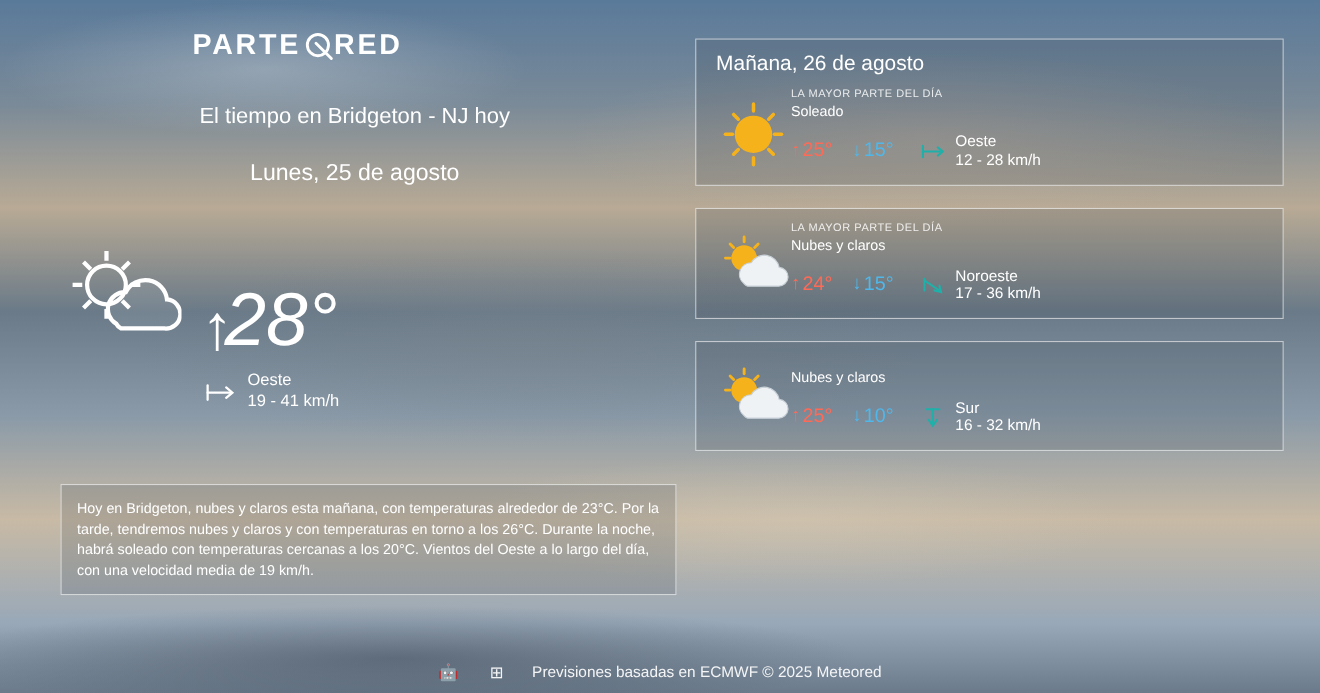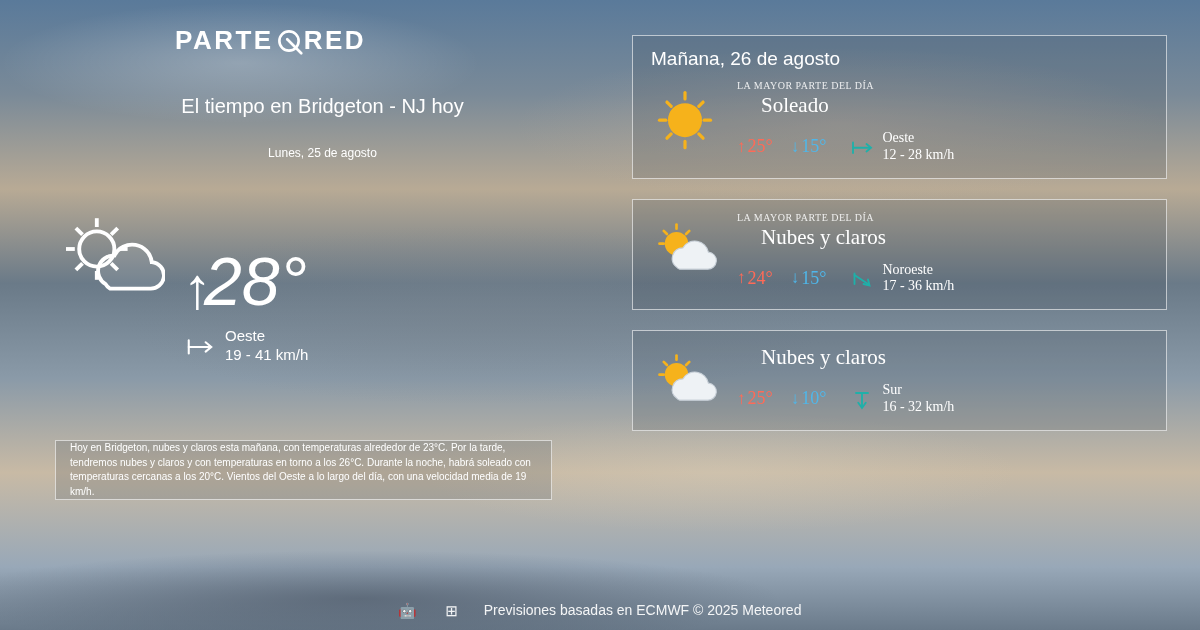--- a/index.html
+++ b/index.html
@@ -58,21 +58,21 @@
     top: 95px; left: 55px;
     width: 535px;
   }
   .title {
     text-align: center;
     font-size: 20px;
     font-weight: 400;
   }
   .date {
     text-align: center;
-    font-size: 12px;
+    font-size: 21px;
     margin-top: 28px;
     font-weight: 400;
   }
   .today-row {
     display: flex;
     align-items: flex-end;
     margin-top: 45px;
     gap: 18px;
     font-style: italic;
   }
@@ -103,25 +103,25 @@
   }
   .wind-icon {
     width: 30px; height: 30px;
     flex-shrink: 0;
   }
   .wind-text { font-size: 15px; line-height: 1.25; }
 
   .summary-box {
     position: absolute;
     top: 440px; left: 55px;
-    width: 497px;
+    width: 560px;
     border: 1px solid rgba(255,255,255,0.6);
     background: rgba(60,70,85,0.18);
-    padding: 0 14px;
-    font-size: 10px;
+    padding: 12px 14px;
+    font-size: 13px;
     line-height: 1.45;
   }
 
   
   .cards {
     position: absolute;
     top: 35px; left: 632px;
     width: 535px;
     display: flex;
     flex-direction: column;
@@ -132,39 +132,36 @@
     background: rgba(60,70,85,0.18);
     padding: 12px 18px 14px 18px;
   }
   .card-date {
     font-size: 19px;
     font-weight: 400;
     margin-bottom: 10px;
   }
   .card-body {
     display: flex;
-    align-items: flex-start;
-    gap: 18px;
-    font-family: Liberation Serif, serif;
+    align-items: flex-end;
   }
   .card-icon {
     width: 68px; height: 68px;
     flex-shrink: 0;
     margin-top: 4px;
   }
   .card-right { flex: 1; }
   .mostof {
     font-size: 10px;
     letter-spacing: 0.5px;
     opacity: 0.85;
   }
   .cond {
-    font-size: 21px;
+    font-size: 13px;
     margin-top: 2px;
-    margin-left: 24px;
   }
   .card-row2 {
     display: flex;
     align-items: center;
     gap: 14px;
     margin-top: 12px;
   }
   .t-hi { color: #ff6a57; font-size: 18px; display: flex; align-items: center; gap: 2px;}
   .t-lo { color: #4fb7ea; font-size: 18px; display: flex; align-items: center; gap: 2px; margin-left: 4px;}
   .t-arrow { font-size: 17px; }

